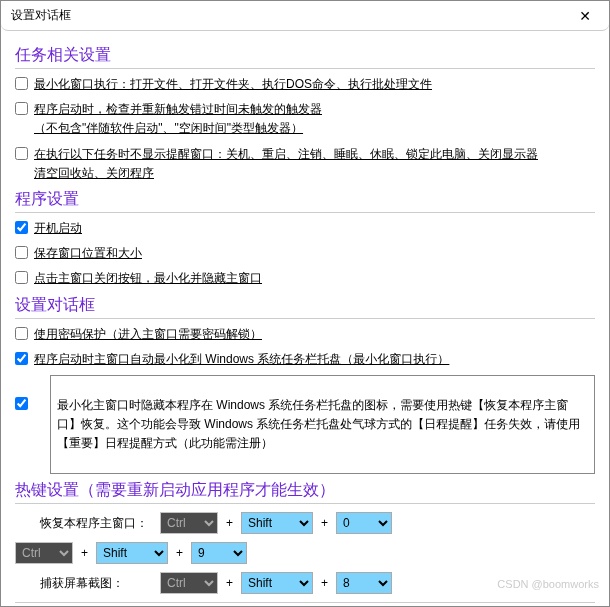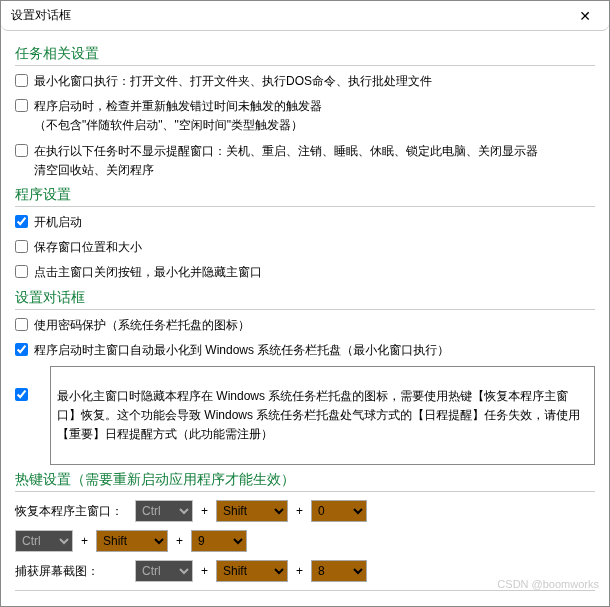--- a/index.html
+++ b/index.html
@@ -1,34 +1,34 @@
 <!DOCTYPE html>
 <html><head>
 <meta charset="utf-8">
 <style>
 * { box-sizing: border-box; margin: 0; padding: 0; }
 body { font-family: "Microsoft YaHei", "Segoe UI", sans-serif; font-size: 12px; background: #fff; color: #000; width: 610px; }
 .titlebar { height: 30px; border-bottom: 1px solid #ccc; display: flex; align-items: center; justify-content: space-between; padding: 0 10px; border-radius: 7px; }
 .titlebar .title { font-size: 12px; }
 .titlebar .close { font-size: 14px; cursor: pointer; padding: 4px 8px; }
 .content { padding: 8px 14px 4px 14px; }
-.section-header { color: #15803d; font-size: 14px; margin: 6px 0 2px 0; }
+.section-header { color: #6d28d9; font-size: 16px; margin: 6px 0 2px 0; }
 hr.sep { border: none; border-top: 1px solid #ccc; margin: 2px 0 6px 0; }
 .checkrow { display: flex; align-items: flex-start; margin: 6px 0; }
 .checkrow input[type=checkbox] { margin: 2px 6px 0 0; flex-shrink: 0; width: 13px; height: 13px; }
-.checkrow .lbl { line-height: 1.6; }
+.checkrow .lbl { line-height: 1.6; text-decoration: underline; }
 .pwdrow { display: flex; align-items: center; margin: 6px 0 10px 40px; }
 .pwdrow label { margin-right: 4px; }
 .pwdrow input[type=password] { width: 110px; height: 20px; border: 1px solid #aaa; padding: 0 4px; margin-right: 20px; }
 .boxed { border: 1px solid #888; padding: 20px 6px; margin-left: 18px; line-height: 1.6; }
 .boxedrow { display: flex; align-items: flex-start; margin: 6px 0; }
 .boxedrow input[type=checkbox] { margin: 22px 4px 0 0; flex-shrink: 0; width: 13px; height: 13px; }
 .hkrow { display: flex; align-items: center; margin: 8px 0; }
-.hkrow .hklabel { width: 120px; }
-.hkrow select { height: 22px; border: 1px solid #aaa; background: #a16207; font-size: 12px; padding: 0 2px; }
+.hkrow .hklabel { width: 120px; margin-left: 25px; }
+.hkrow select { height: 22px; border: 1px solid #aaa; background: #7dd3fc; font-size: 12px; padding: 0 2px; }
 .hkrow select.ctrl { width: 58px; color: #888; background: #000000; }
 .hkrow select.mod { width: 72px; }
 .hkrow select.key { width: 56px; }
 .hkrow .plus { margin: 0 8px; }
 .buttons { text-align: center; padding: 10px 0 6px 0; }
 button.dlg { width: 76px; height: 24px; border: 1px solid #888; background: #f0f0f0; margin: 0 6px; cursor: pointer; font-size: 12px; }
 button.dlg.ok { border: 2px solid #0078d7; }
 .watermark { position: absolute; right: 10px; bottom: 16px; color: #ccc; font-size: 11px; }
 .wrap { position: relative; width: 610px; height: 607px; border: 1px solid #888; }
 </style>
@@ -70,21 +70,21 @@
   </div>
   <div class="checkrow">
     <input type="checkbox" style="">
     <span class="lbl">点击主窗口关闭按钮，最小化并隐藏主窗口</span>
   </div>
 
   <div class="section-header">设置对话框</div>
   <hr class="sep">
   <div class="checkrow">
     <input type="checkbox" style="">
-    <span class="lbl">使用密码保护（系统任务栏托盘的图标）</span>
+    <span class="lbl">使用密码保护（进入主窗口需要密码解锁）</span>
   </div>
   <div class="checkrow">
     <input type="checkbox" checked="" style="">
     <span class="lbl">程序启动时主窗口自动最小化到 Windows 系统任务栏托盘（最小化窗口执行）</span>
   </div>
   <div class="boxedrow">
     <input type="checkbox" checked="" style="">
     <div class="boxed">最小化主窗口时隐藏本程序在 Windows 系统任务栏托盘的图标，需要使用热键【恢复本程序主窗口】恢复。这个功能会导致 Windows 系统任务栏托盘处气球方式的【日程提醒】任务失效，请使用【重要】日程提醒方式（此功能需注册）</div>
   </div>
 

